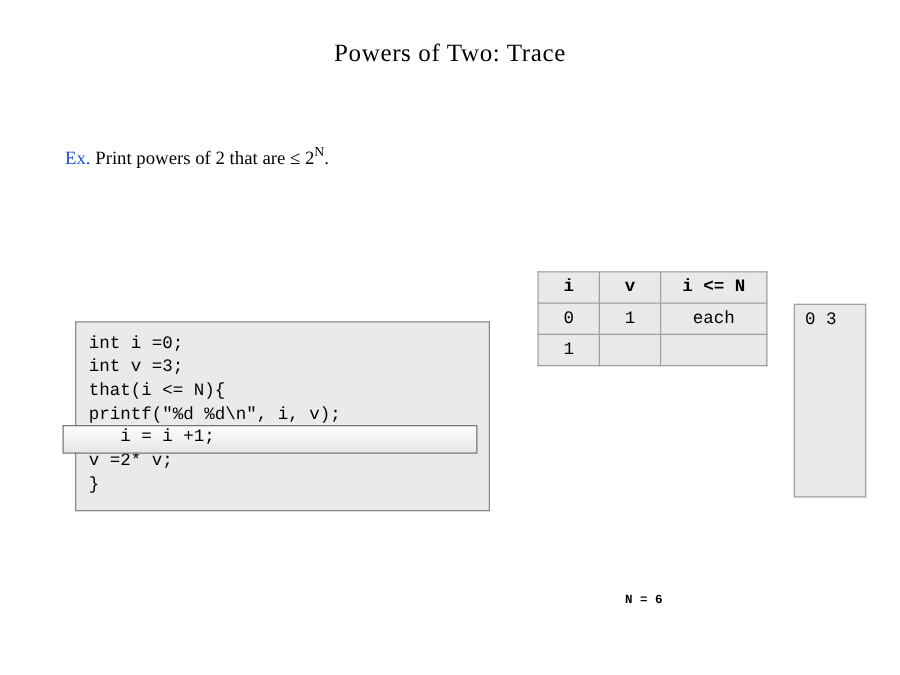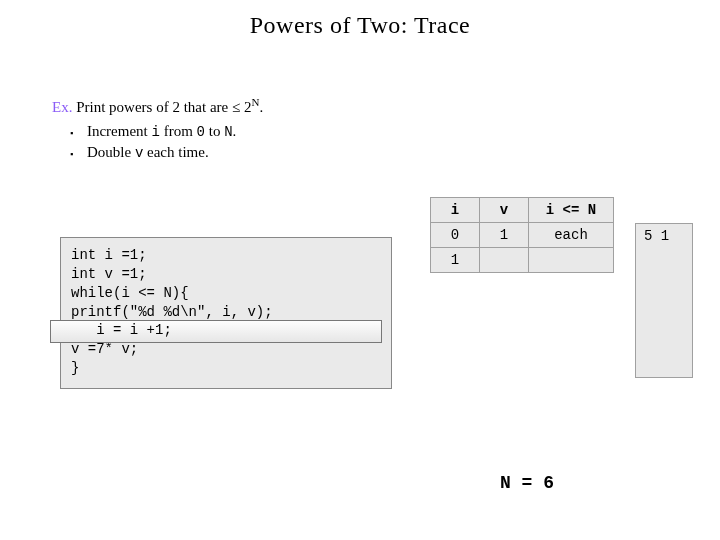--- a/index.html
+++ b/index.html
@@ -14,34 +14,34 @@
     overflow: hidden;
   }
   .slide {
     width: 720px;
     height: 540px;
     position: relative;
   }
   .title {
     text-align: center;
     font-family: "Comic Sans MS", "Comic Sans", cursive;
-    font-size: 24px;
-    margin-top: 12px;
+    font-size: 20px;
+    margin-top: 32px;
     letter-spacing: 0.5px;
   }
   .body {
     position: absolute;
     left: 52px;
     top: 85px;
     width: 360px;
     font-family: "Comic Sans MS", "Comic Sans", cursive;
     font-size: 15px;
     line-height: 1.35;
   }
-  .ex-label { color: #8b5cf6; display: inline; }
+  .ex-label { color: #1d4ed8; display: inline; }
   .ex-text { display: inline; text-align: right; }
   .sup { vertical-align: super; font-size: 11px; line-height: 0; }
   .code-inline {
     font-family: Consolas, "Courier New", monospace;
     font-size: 14px;
   }
   ul.bullets {
     margin: 4px 0 0 18px;
     padding: 0;
     list-style: none;
@@ -121,54 +121,46 @@
     background: #e9e9e9;
     font-family: Consolas, "Courier New", monospace;
     font-size: 14px;
     padding: 4px 8px;
     box-sizing: border-box;
   }
 
   .nline {
     position: absolute;
     left: 500px;
-    top: 461px;
+    top: 443px;
     font-family: Consolas, "Courier New", monospace;
-    font-size: 18px;
+    font-size: 10px;
     font-weight: 700;
   }
 </style>
 </head>
 <body>
 
 <div class="slide">
 
   <div class="title">Powers of Two:  Trace</div>
 
   <div class="body">
     <span class="ex-label">Ex.</span>
     <span class="ex-text">
       <span>Print powers of 2 that are </span><span>≤</span>&nbsp;<span>2</span><span class="sup">N</span><span>.</span>
     </span>
-    <ul class="bullets">
-      <li>
-        <span>Increment </span><span class="code-inline">i</span><span> from </span><span class="code-inline">0</span><span> to </span><span class="code-inline">N</span><span>.</span>
-      </li>
-      <li>
-        <span>Double </span><span class="code-inline">v</span><span> each time.</span>
-      </li>
-    </ul>
   </div>
 
-  <div class="codebox"><b>int</b><span> i =1;</span>
-<b>int</b><span> v =1;</span>
-<b>while</b><span>(i &lt;= N){</span>
+  <div class="codebox"><b>int</b><span> i =0;</span>
+<b>int</b><span> v =3;</span>
+<b>that</b><span>(i &lt;= N){</span>
 <span>printf("%d %d\n", i, v);</span>
 <span>   i = i +1;</span>
-<span>v =7* v;</span>
+<span>v =2* v;</span>
 <span>}</span></div>
 
   <div class="hl-band"></div>
   <div class="hl-text">   i = i +1;</div>
 
   <div class="trace">
     <table>
       <tbody>
           <tr>
         <th>i</th>
@@ -183,18 +175,18 @@
       <tr>
         <td>1</td>
         <td class="empty"></td>
         <td class="empty"></td>
       </tr>
     </tbody>
       </table>
   </div>
 
   <div class="outbox">
-    <div>5 1</div>
+    <div>0 3</div>
   </div>
 
   <div class="nline">N = 6</div>
 
 </div>
 
 </body></html>

